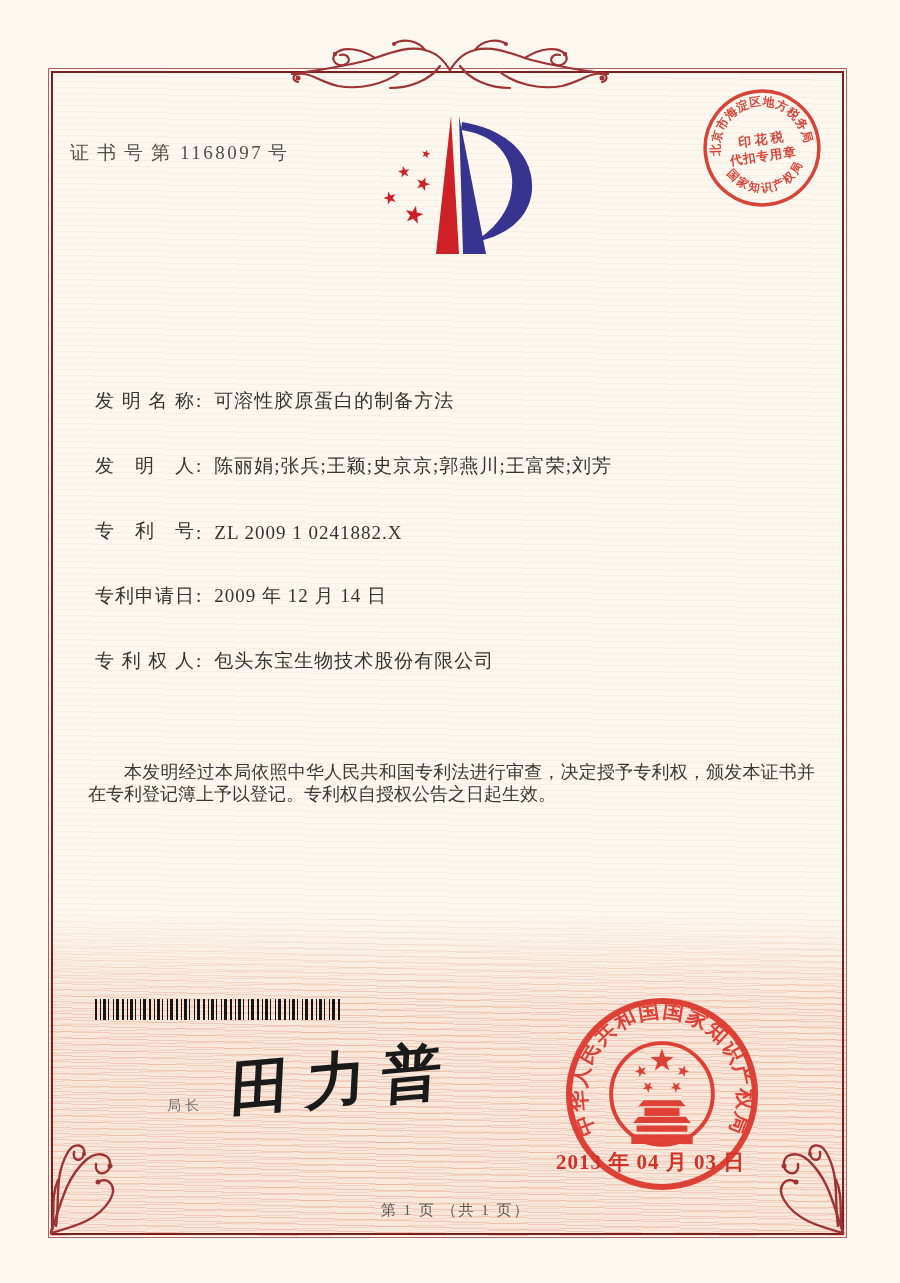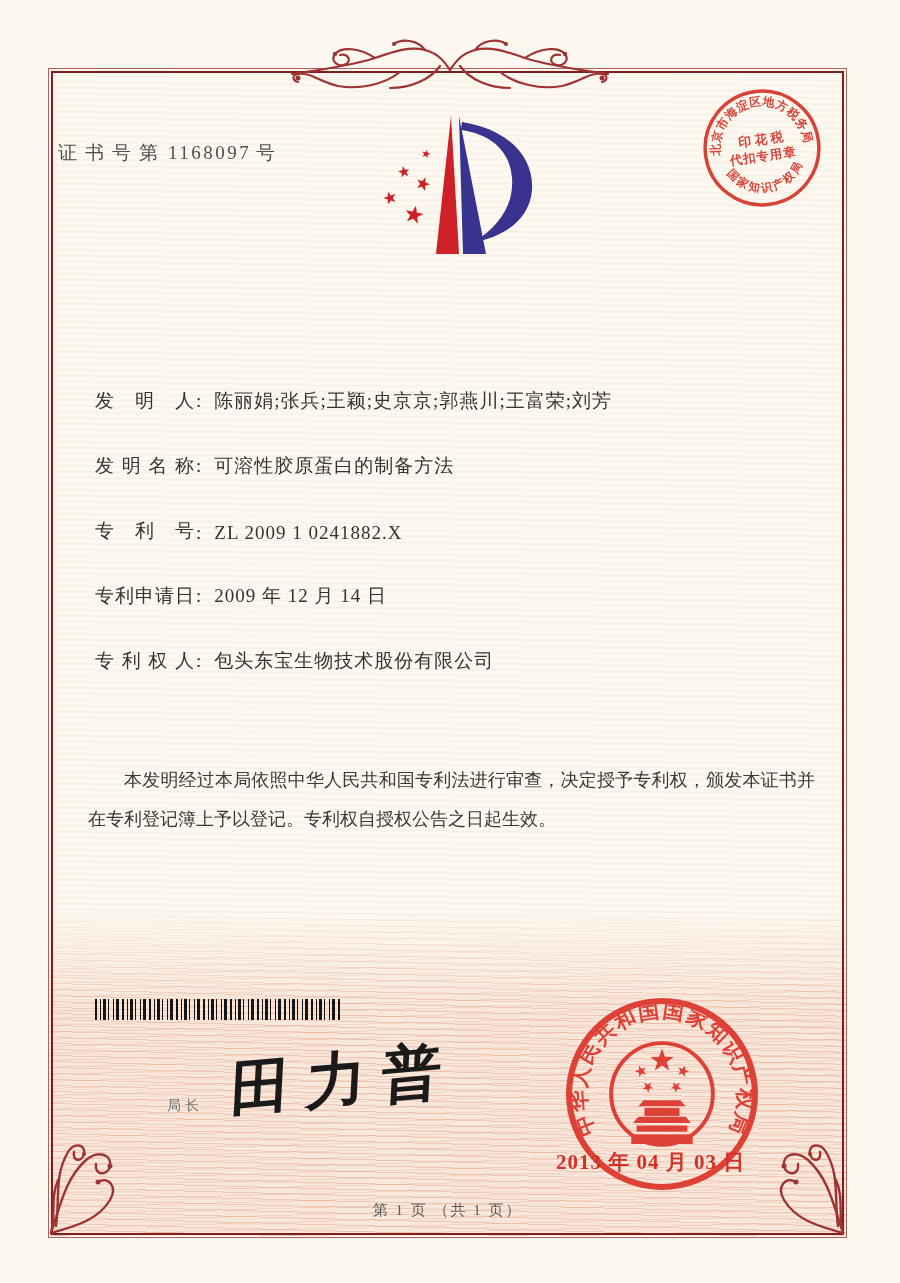--- a/index.html
+++ b/index.html
@@ -32,21 +32,21 @@
     position:absolute;left:48px;top:68px;width:797px;height:1168px;
     border:1px solid #b06060;
   }
   .frame::before{content:"";position:absolute;inset:2px;border:2px solid #7d1f1f;}
   .ornament{position:absolute;pointer-events:none;}
   #orn-top{left:290px;top:36px;width:320px;height:72px;}
   #orn-bl{left:46px;top:1128px;width:110px;height:110px;transform:scaleX(-1);}
   #orn-br{left:738px;top:1128px;width:110px;height:110px;}
 
   .certno{
-    position:absolute;left:58px;top:140px;font-size:19px;color:#4f4f4f;white-space:nowrap;
+    position:absolute;left:70px;top:140px;font-size:19px;color:#4f4f4f;white-space:nowrap;
   }
   .certno .sp{letter-spacing:8px;}
   .certno .num{letter-spacing:2.5px;margin-left:2px;}
 
   .logo{position:absolute;left:362px;top:108px;width:196px;height:152px;}
 
   .tax-stamp{position:absolute;left:700px;top:86px;width:124px;height:124px;transform:rotate(-8deg);opacity:.95;}
 
   .title{
     position:absolute;left:0;top:256px;width:900px;text-align:center;
@@ -55,21 +55,21 @@
   }
 
   .fields{position:absolute;left:95px;top:388px;width:720px;}
   .field{height:65px;font-size:19px;color:#333;white-space:nowrap;}
   .field-label{display:inline-block;width:99px;text-align:justify;text-align-last:justify;vertical-align:bottom;}
   .field-colon{margin-left:2px;margin-right:13px;}
   .field-value{letter-spacing:1px;}
 
   .paragraphs{
     position:absolute;left:88px;top:761px;width:727px;
-    font-size:18px;line-height:39px;color:#383838;text-align:justify;
+    font-size:18px;line-height:22px;color:#383838;text-align:justify;
   }
   .paragraphs p{margin:0;text-indent:2em;}
 
   .barcode{
     position:absolute;left:95px;top:999px;width:247px;height:21px;
     background:repeating-linear-gradient(90deg,
       #151515 0 2px, rgba(0,0,0,0) 2px 5px,
       #151515 5px 6px, rgba(0,0,0,0) 6px 8px,
       #151515 8px 11px, rgba(0,0,0,0) 11px 13px,
       #151515 13px 14px, rgba(0,0,0,0) 14px 18px,
@@ -85,21 +85,21 @@
   }
 
   .seal{position:absolute;left:548px;top:980px;width:228px;height:228px;opacity:.93;}
   .seal-date{
     position:absolute;left:556px;top:1148px;font-size:21px;color:#d23127;
     letter-spacing:1px;font-weight:600;white-space:nowrap;z-index:5;
   }
 
   .footer{
     position:absolute;left:48px;top:1201px;width:799px;text-align:center;
-    font-size:15px;color:#5a5a5a;letter-spacing:2px;
+    font-size:15px;color:#5a5a5a;letter-spacing:2px;padding-left:8px;
   }
 </style>
 </head>
 <body>
 
 <div id="page">
 
   <svg width="0" height="0" style="position:absolute" aria-hidden="true">
     <defs>
       <path id="star" d="M0,-10 L2.35,-3.24 L9.51,-3.09 L3.80,1.24 L5.88,8.09 L0,4 L-5.88,8.09 L-3.80,1.24 L-9.51,-3.09 L-2.35,-3.24 Z"></path>
@@ -170,24 +170,24 @@
     <text font-size="11" fill="#d63a2e" font-weight="bold" letter-spacing="2">
       <textPath href="#taxBottom" startOffset="50%" text-anchor="middle">国家知识产权局</textPath>
     </text>
     <text x="60" y="56" font-size="12.5" fill="#d63a2e" font-weight="bold" text-anchor="middle">印 花 税</text>
     <text x="60" y="72" font-size="12" fill="#d63a2e" font-weight="bold" text-anchor="middle" letter-spacing="1">代扣专用章</text>
   </svg>
 
 
   <div class="fields">
     <div class="field">
+      <span class="field-label">发明名称</span><span class="field-colon">:</span><span class="field-value">可溶性胶原蛋白的制备方法</span>
+    </div>
+    <div class="field">
       <span class="field-label">发明人</span><span class="field-colon">:</span><span class="field-value">陈丽娟;张兵;王颖;史京京;郭燕川;王富荣;刘芳</span>
-    </div>
-    <div class="field">
-      <span class="field-label">发明名称</span><span class="field-colon">:</span><span class="field-value">可溶性胶原蛋白的制备方法</span>
     </div>
     <div class="field">
       <span class="field-label">专利号</span><span class="field-colon">:</span><span class="field-value">ZL 2009 1 0241882.X</span>
     </div>
     <div class="field">
       <span class="field-label">专利申请日</span><span class="field-colon">:</span><span class="field-value">2009 年 12 月 14 日</span>
     </div>
     <div class="field">
       <span class="field-label">专利权人</span><span class="field-colon">:</span><span class="field-value">包头东宝生物技术股份有限公司</span>
     </div>

